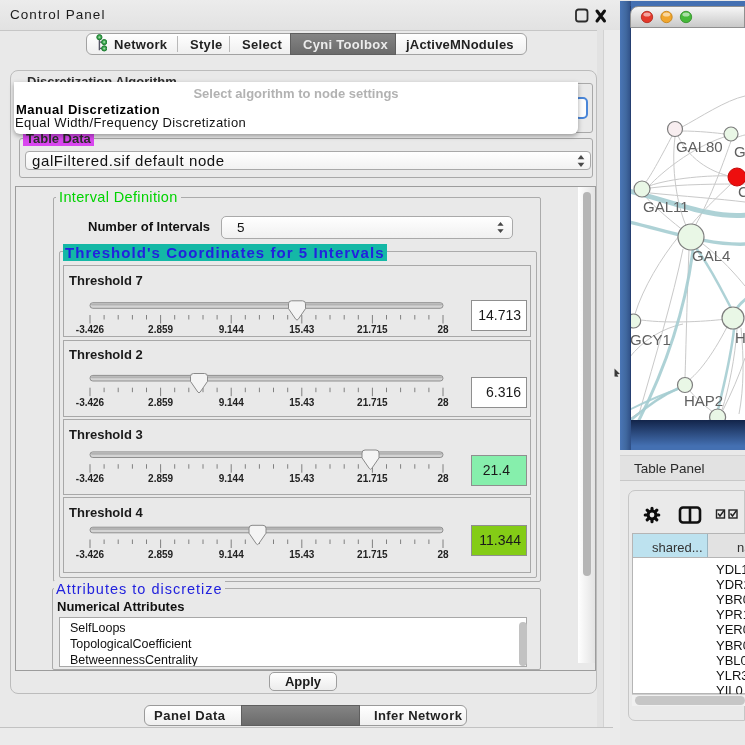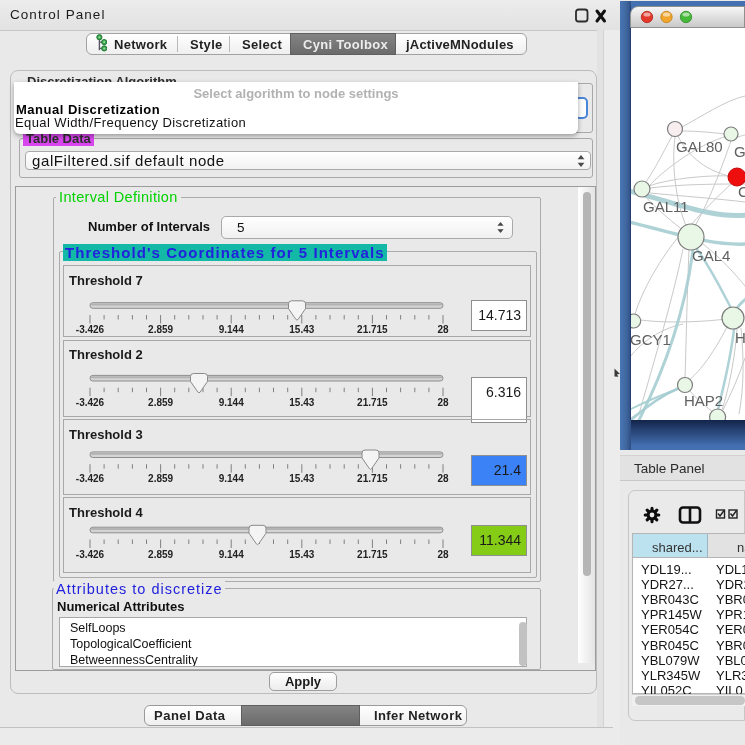--- a/index.html
+++ b/index.html
@@ -117,21 +117,21 @@
 <text x="27" y="27.5">-3.426</text>
         <text x="97.6" y="27.5">2.859</text>
         <text x="168.2" y="27.5">9.144</text>
         <text x="238.8" y="27.5">15.43</text>
         <text x="309.4" y="27.5">21.715</text>
         <text x="380" y="27.5">28</text>
 </g>
 <path transform="translate(136,0)" d="M -5.5 -4.7 L 5.5 -4.7 Q 8.5 -4.7 8.5 -1.7 L 8.5 3.2 L 1.2 13.8 Q 0 15.4 -1.2 13.8 L -8.5 3.2 L -8.5 -1.7 Q -8.5 -4.7 -5.5 -4.7 Z" fill="#f4f4f4" stroke="#8a8a8a" stroke-width="1"></path>
 </g>
 </svg>
-<div class="abs" style="left:471px;top:377px;width:56px;height:46px;background:#fff;border:1px solid #8f8f8f;box-sizing:border-box;font-size:14px;text-align:right;line-height:29px;padding-right:5px">6.316</div>
+<div class="abs" style="left:471px;top:377px;width:56px;height:31px;background:#fff;border:1px solid #8f8f8f;box-sizing:border-box;font-size:14px;text-align:right;line-height:29px;padding-right:5px">6.316</div>
 
 <div class="abs" style="left:63px;top:419px;width:467.5px;height:76px;border:1px solid #a8a8a8;box-sizing:border-box"></div>
 <div class="abs" style="left:69px;top:427px;font-size:13px;font-weight:bold">Threshold 3</div>
 <svg class="abs" style="left:63px;top:419px" width="467" height="76" viewBox="0 0 467 76">
 <g transform="translate(0,35.7)">
 <rect x="27" y="-2.8" width="353" height="5.6" rx="2.8" fill="#d4d4d4" stroke="#8f8f8f" stroke-width="1"></rect>
 <rect x="28" y="-1.9" width="351" height="2" rx="1" fill="#b3b3b3"></rect>
 <g stroke="#808080" stroke-width="1">
 <path d="M27 9.5 V18 M97.6 9.5 V18 M168.2 9.5 V18 M238.8 9.5 V18 M309.4 9.5 V18 M380 9.5 V18"></path>
 <path d="M41.1 9.5 V14 M55.2 9.5 V14 M69.4 9.5 V14 M83.5 9.5 V14 M111.7 9.5 V14 M125.8 9.5 V14 M140 9.5 V14 M154.1 9.5 V14 M182.3 9.5 V14 M196.4 9.5 V14 M210.5 9.5 V14 M224.7 9.5 V14 M252.9 9.5 V14 M267 9.5 V14 M281.2 9.5 V14 M295.3 9.5 V14 M323.5 9.5 V14 M337.6 9.5 V14 M351.8 9.5 V14 M365.9 9.5 V14"></path>
@@ -140,21 +140,21 @@
 <text x="27" y="27.5">-3.426</text>
         <text x="97.6" y="27.5">2.859</text>
         <text x="168.2" y="27.5">9.144</text>
         <text x="238.8" y="27.5">15.43</text>
         <text x="309.4" y="27.5">21.715</text>
         <text x="380" y="27.5">28</text>
 </g>
 <path transform="translate(307.5,0)" d="M -5.5 -4.7 L 5.5 -4.7 Q 8.5 -4.7 8.5 -1.7 L 8.5 3.2 L 1.2 13.8 Q 0 15.4 -1.2 13.8 L -8.5 3.2 L -8.5 -1.7 Q -8.5 -4.7 -5.5 -4.7 Z" fill="#f4f4f4" stroke="#8a8a8a" stroke-width="1"></path>
 </g>
 </svg>
-<div class="abs" style="left:471px;top:455px;width:56px;height:31px;background:#3b82f6;border:1px solid #8f8f8f;box-sizing:border-box;font-size:14px;text-align:right;line-height:29px;padding-right:5px">21.4</div>
+<div class="abs" style="left:471px;top:455px;width:56px;height:31px;background:#86efac;border:1px solid #8f8f8f;box-sizing:border-box;font-size:14px;text-align:right;line-height:29px;padding-right:16px">21.4</div>
 
 <div class="abs" style="left:63px;top:497px;width:467.5px;height:75.5px;border:1px solid #a8a8a8;box-sizing:border-box"></div>
 <div class="abs" style="left:69px;top:505px;font-size:13px;font-weight:bold">Threshold 4</div>
 <svg class="abs" style="left:63px;top:497px" width="467" height="75" viewBox="0 0 467 75">
 <g transform="translate(0,33)">
 <rect x="27" y="-2.8" width="353" height="5.6" rx="2.8" fill="#d4d4d4" stroke="#8f8f8f" stroke-width="1"></rect>
 <rect x="28" y="-1.9" width="351" height="2" rx="1" fill="#b3b3b3"></rect>
 <g stroke="#808080" stroke-width="1">
 <path d="M27 9.5 V18 M97.6 9.5 V18 M168.2 9.5 V18 M238.8 9.5 V18 M309.4 9.5 V18 M380 9.5 V18"></path>
 <path d="M41.1 9.5 V14 M55.2 9.5 V14 M69.4 9.5 V14 M83.5 9.5 V14 M111.7 9.5 V14 M125.8 9.5 V14 M140 9.5 V14 M154.1 9.5 V14 M182.3 9.5 V14 M196.4 9.5 V14 M210.5 9.5 V14 M224.7 9.5 V14 M252.9 9.5 V14 M267 9.5 V14 M281.2 9.5 V14 M295.3 9.5 V14 M323.5 9.5 V14 M337.6 9.5 V14 M351.8 9.5 V14 M365.9 9.5 V14"></path>
@@ -293,21 +293,20 @@
   </g>
 </svg>
 
 <div class="abs" style="left:632px;top:533px;width:113px;height:161px;background:#ffffff;border:1px solid #b5b5b5;border-right:none;box-sizing:border-box;overflow:hidden"></div>
 <div class="abs" style="left:633px;top:534px;width:74.5px;height:24px;background:#bde2ef;border-right:1px solid #9ab6c2;box-sizing:border-box"></div>
 <div class="abs" style="left:708px;top:534px;width:37px;height:24px;background:#e2e2e2"></div>
 <div class="abs" style="left:633px;top:557px;width:112px;height:1px;background:#b5b5b5"></div>
 <div class="abs" style="left:652px;top:540px;font-size:13px;color:#333">shared...</div>
 <div class="abs" style="left:737px;top:540px;font-size:13px;color:#333">na</div>
 <div class="abs" style="left:632px;top:558px;width:113px;height:136px;overflow:hidden;font-size:13px;color:#141414">
-  <div style="position:absolute;left:9px;top:3.5px;line-height:15.2px">YDL19...<br>YDR27...<br>YBR043C<br>YPR145W<br>YER054C<br>YBR045C<br>YBL079W<br>YLR345W<br>YIL052C</div>
   <div style="position:absolute;left:84px;top:3.5px;line-height:15.2px">YDL1<br>YDR2<br>YBR0<br>YPR1<br>YER0<br>YBR0<br>YBL0<br>YLR3<br>YIL0</div>
 </div>
 
 <div class="abs" style="left:632px;top:694px;width:113px;height:12px;background:#f0f0f0;border-top:1px solid #cfcfcf;box-sizing:border-box"></div>
 <div class="abs" style="left:635px;top:695.5px;width:110px;height:9px;background:#c6c6c6;border-radius:4.5px"></div>
 
 <svg class="abs" style="left:613px;top:368px" width="8" height="9" viewBox="0 0 8 9">
   <path d="M1.5 8.5 L1.5 0.5 L7 6 L4 6.2 L5.4 8.8 Z" fill="#3a3a3a"></path>
 </svg>
 

